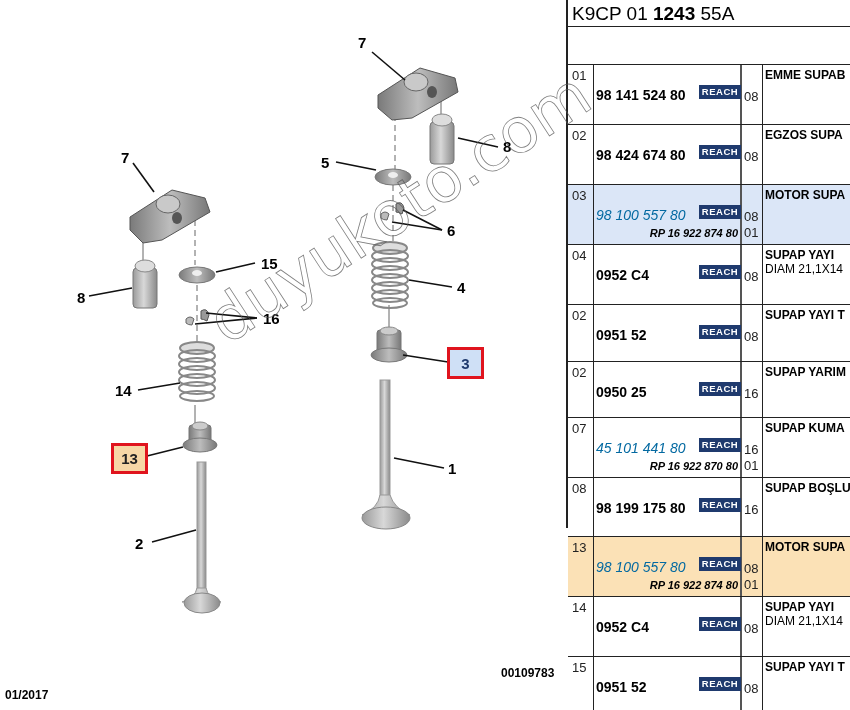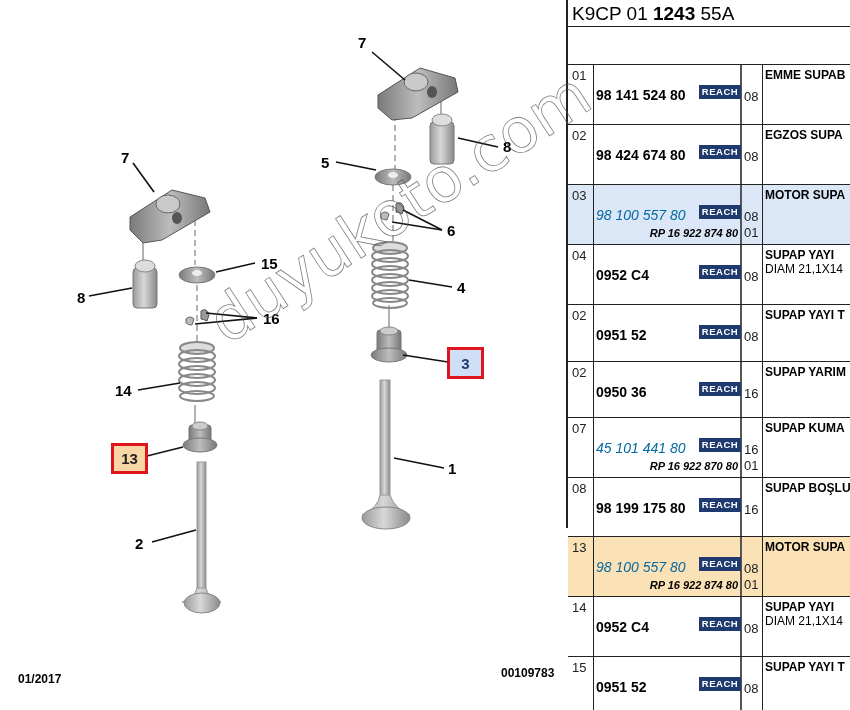--- a/index.html
+++ b/index.html
@@ -163,21 +163,21 @@
   <span class="callout" style="left:448px;top:461px;">1</span>
 
   <span class="callout" style="left:121px;top:150px;">7</span>
   <span class="callout" style="left:77px;top:290px;">8</span>
   <span class="callout" style="left:261px;top:256px;">15</span>
   <span class="callout" style="left:263px;top:311px;">16</span>
   <span class="callout" style="left:115px;top:383px;">14</span>
   <div class="callout-box" style="left:111px;top:443px;width:37px;height:31px;background:#f7d7a6;color:#222;">13</div>
   <span class="callout" style="left:135px;top:536px;">2</span>
 
-  <span class="footer-text" style="left:5px;top:672px;margin-left:13px;">01/2017</span>
+  <span class="footer-text" style="left:5px;top:688px;">01/2017</span>
   <span class="footer-text" style="left:501px;top:666px;">00109783</span>
 </div>
 
 <div id="parts-panel">
   <div class="panel-title"><span>K9CP 01 </span><b>1243</b><span> 55A</span></div>
   <div class="title-rule" style="top:26px;"></div>
 
   <div class="parts-table">
 
     <div class="row" style="top:0px;">
@@ -238,21 +238,21 @@
       </div>
       <div class="cell c-qty">
           <span class="q1">08</span>
         </div>
       <div class="cell c-desc">SUPAP YAYI T</div>
     </div>
 
     <div class="row" style="top:297px;">
       <div class="cell c-ref">02</div>
       <div class="cell c-part">
-        <span class="pn">0950 36</span>
+        <span class="pn">0950 25</span>
         <span class="reach">REACH</span>
       </div>
       <div class="cell c-qty">
           <span class="q1">16</span>
         </div>
       <div class="cell c-desc">SUPAP YARIM</div>
     </div>
 
     <div class="row" style="top:353px;">
       <div class="cell c-ref">07</div>

